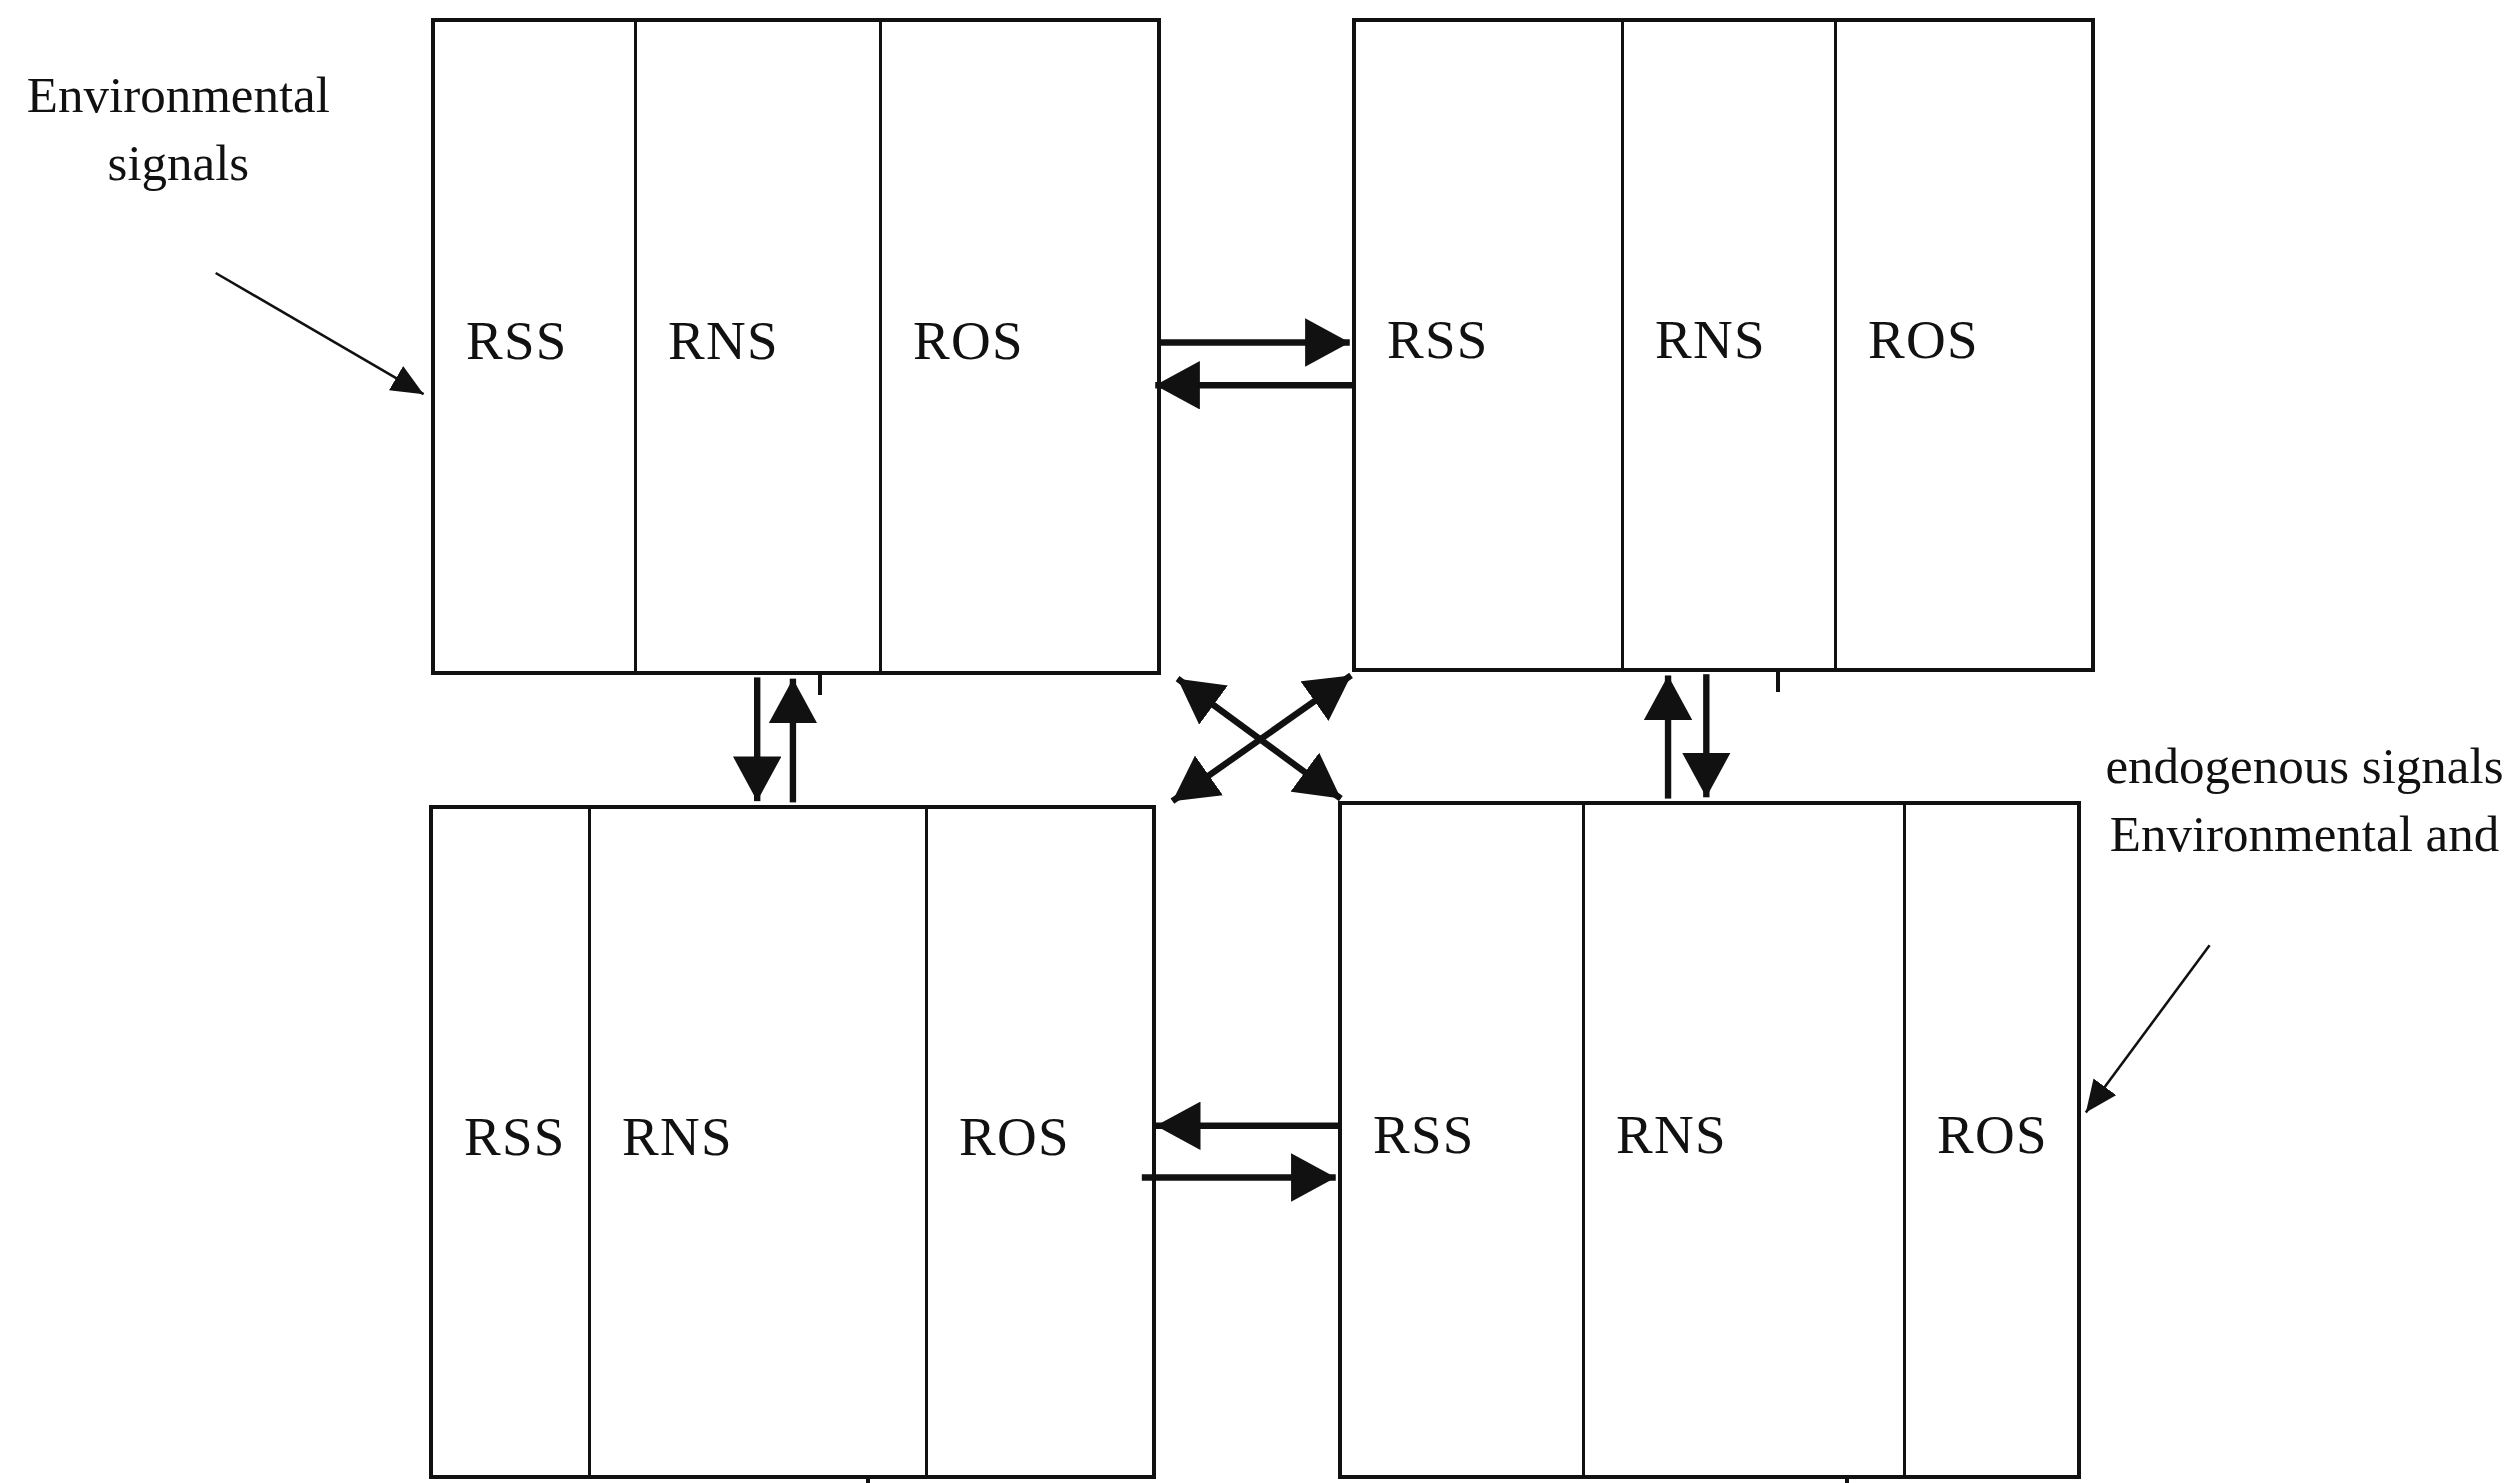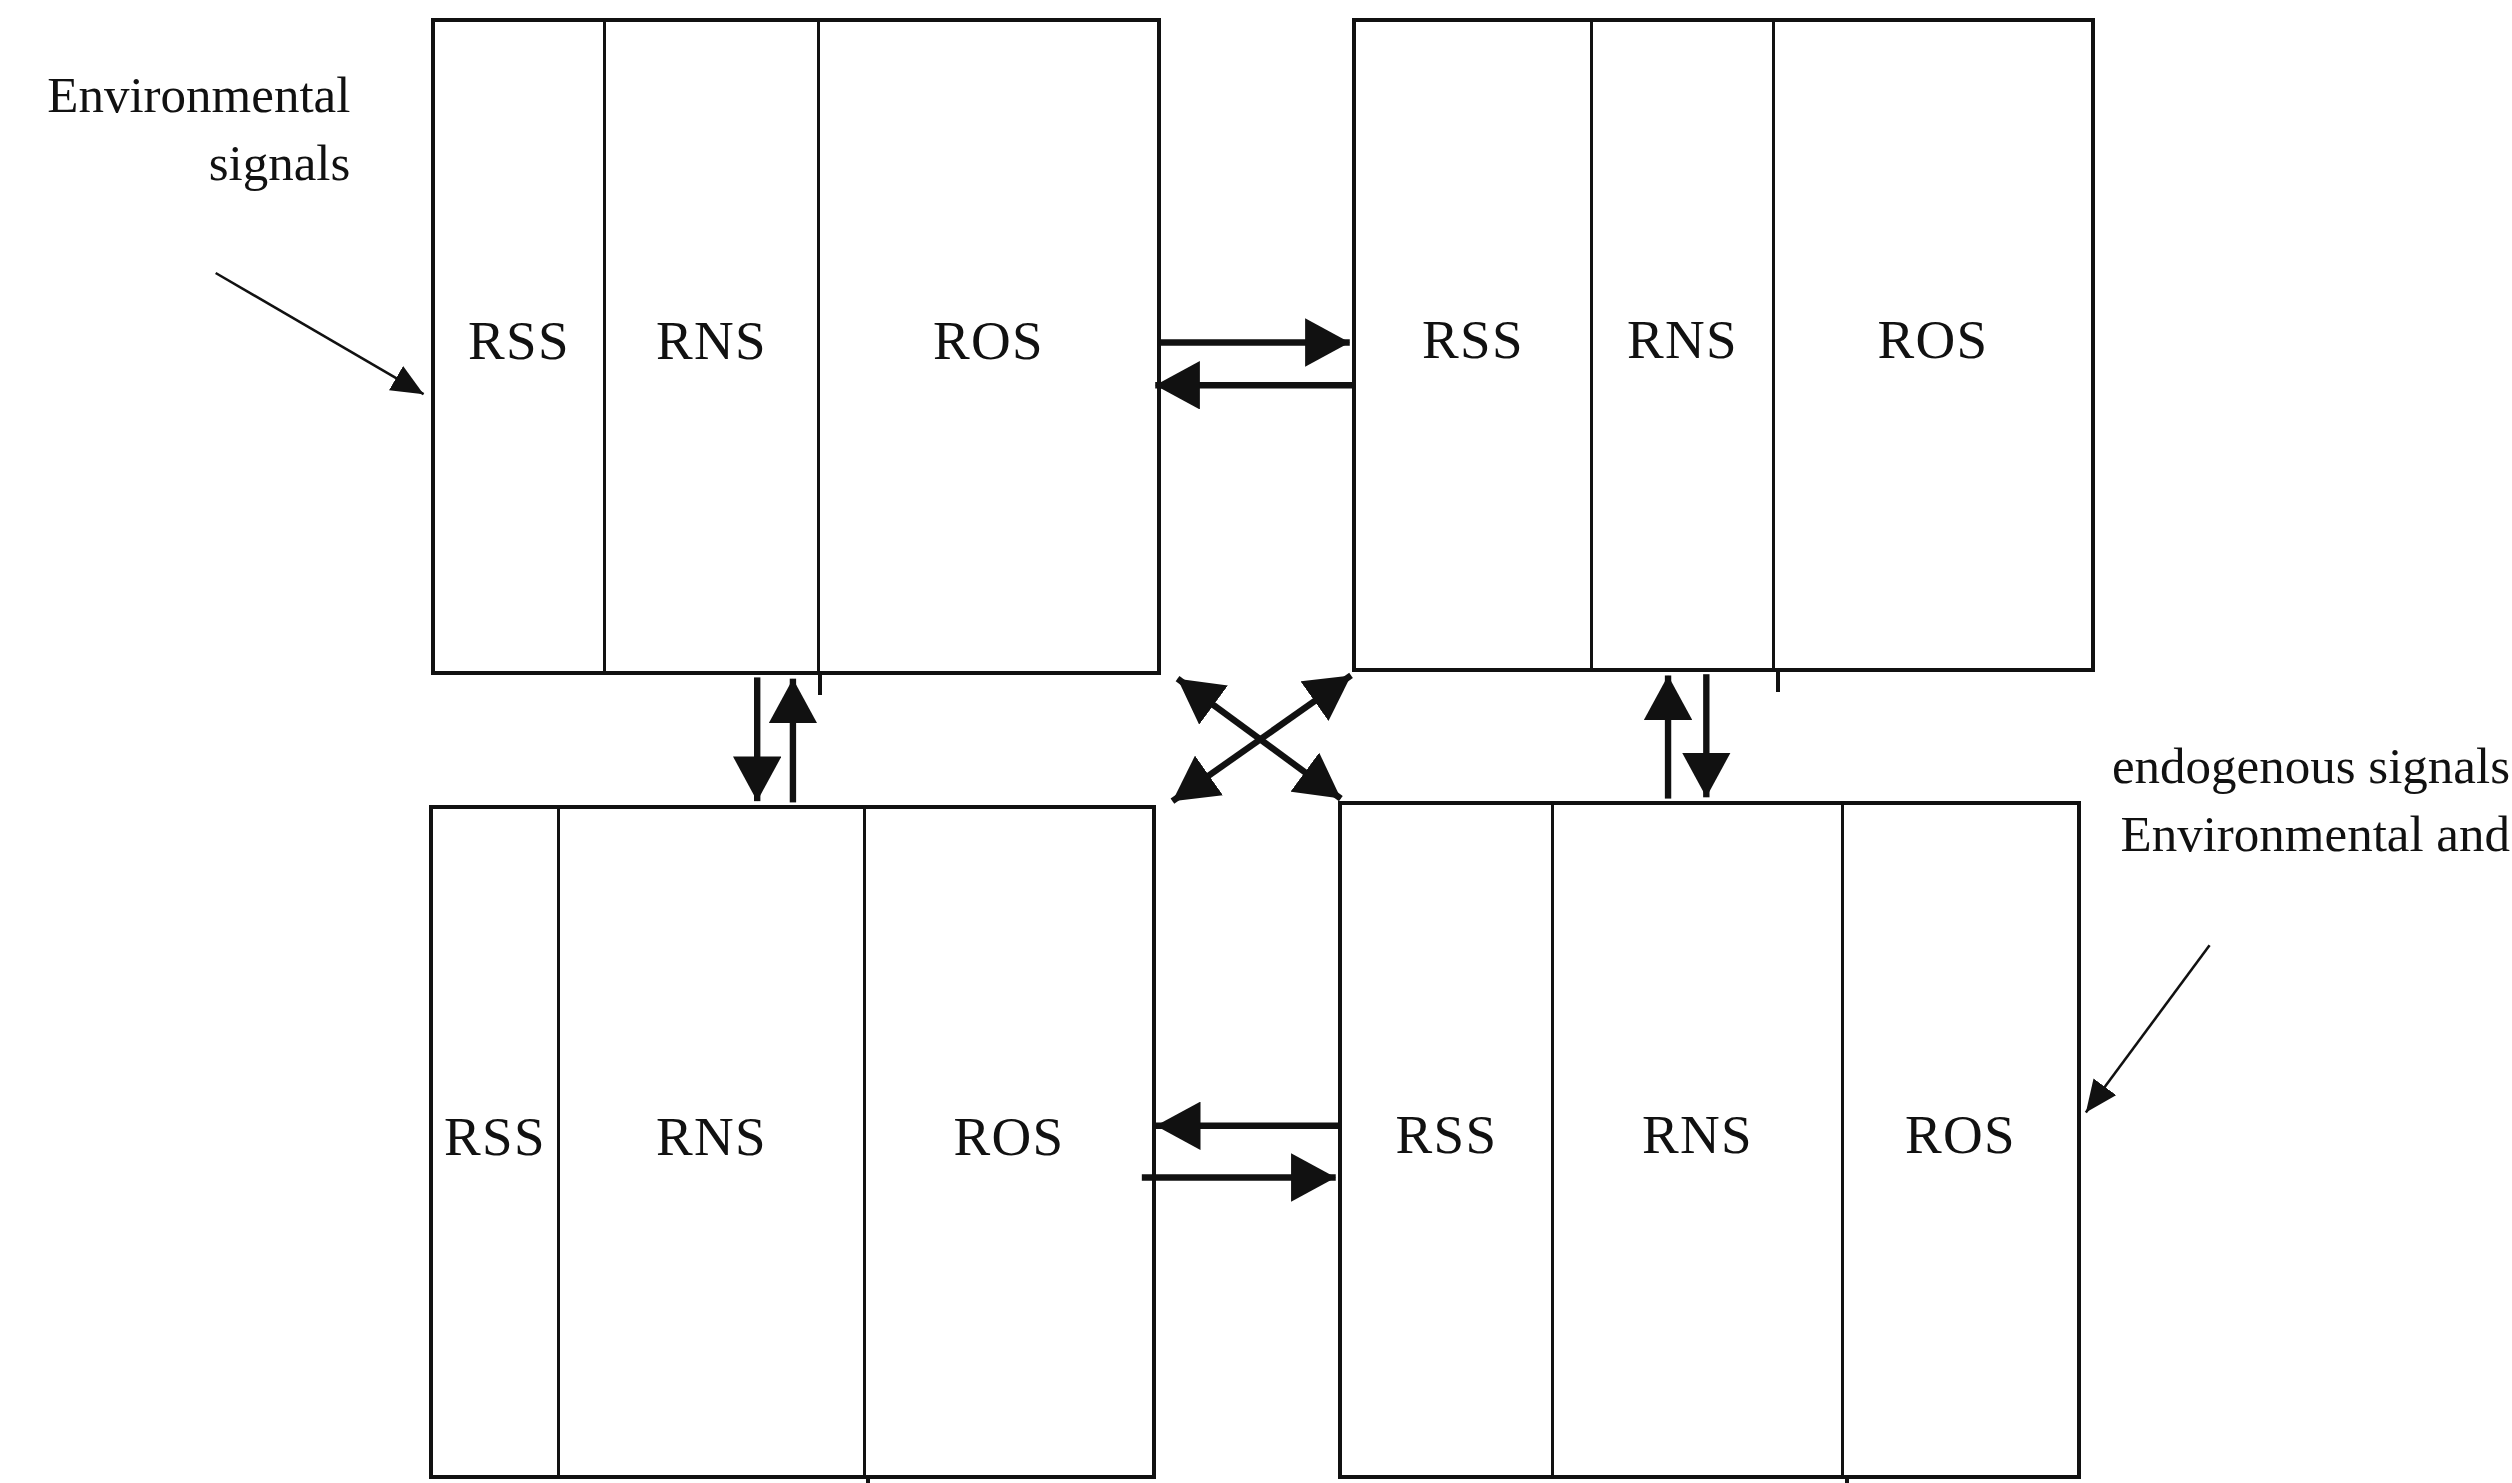--- a/index.html
+++ b/index.html
@@ -22,22 +22,22 @@
     border: 4.5px solid #111111;
     background: #ffffff;
     display: flex;
     flex-direction: row;
     align-items: stretch;
     box-sizing: border-box;
   }
   .compartment {
     display: flex;
     align-items: center;
-    justify-content: center;
     box-sizing: border-box;
+    margin-left: 31px;
   }
   .compartment.divided {
     border-right: 3.8px solid #111111;
   }
   .compartment .lbl {
     font-size: 55px;
     line-height: 1;
     letter-spacing: 1.3px;
     transform: translateY(-6.4px);
     white-space: nowrap;
@@ -65,21 +65,21 @@
     background: #111111;
   }
   #ov-tl { left: 818px; top: 671px; height: 24px; }
   #ov-tr { left: 1776px; top: 668px; height: 24px; }
   #ov-bl { left: 866px; top: 1476px; height: 7.7px; }
   #ov-br { left: 1845px; top: 1476px; height: 7.7px; }
 
   
   .annotation {
     position: absolute;
-    text-align: right;
+    text-align: center;
     font-size: 51px;
     line-height: 68px;
     color: #111111;
     white-space: nowrap;
   }
   #annotation-left  { left: 6.4px;   top: 61px;   width: 344px; }
   #annotation-right { left: 2099px; top: 732px; width: 411px; }
 
   
   #arrow-layer {

